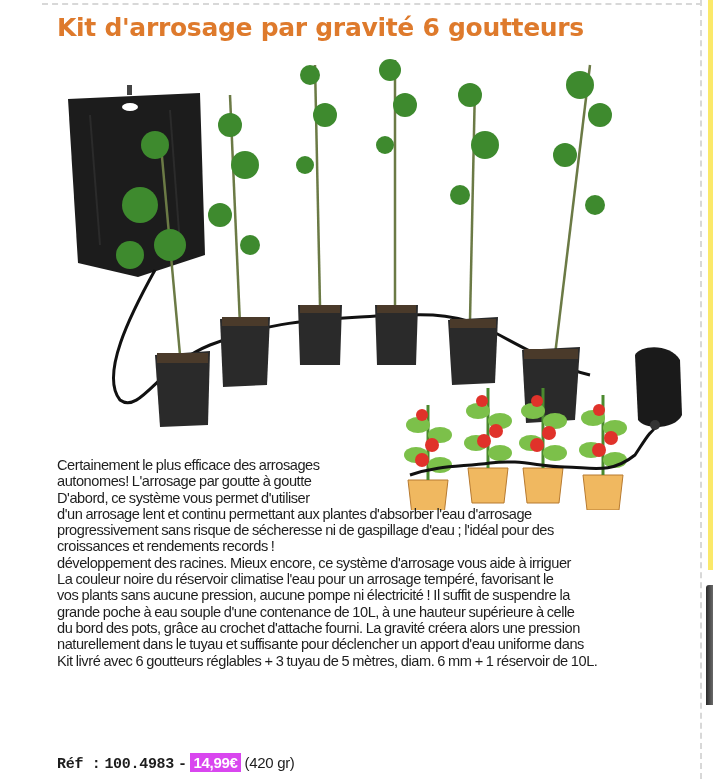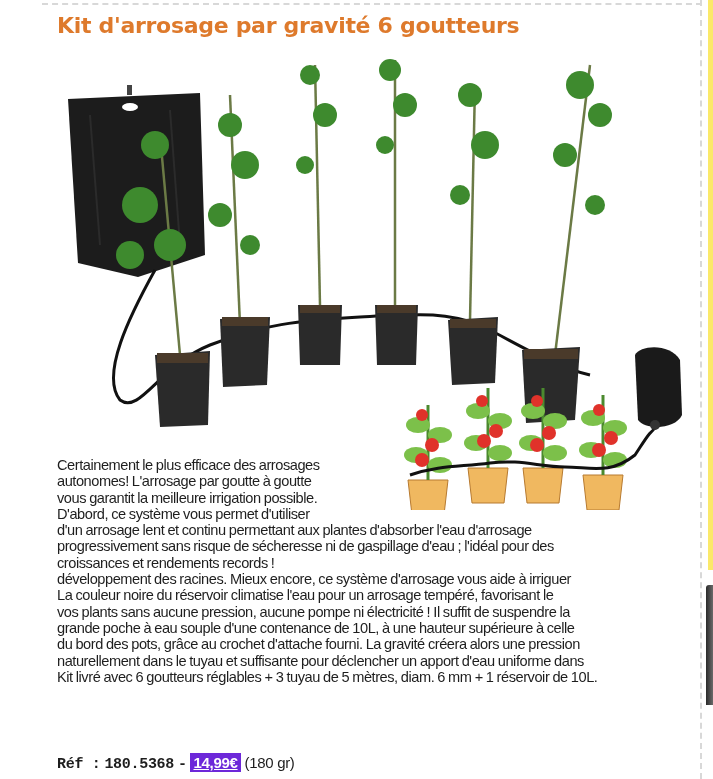--- a/index.html
+++ b/index.html
@@ -47,21 +47,21 @@
       background: linear-gradient(90deg, #2a2a2a, #6a6a6a);
       border-radius: 3px 0 0 0;
     }
     .title {
       position: absolute;
       left: 57px;
       top: 13px;
       margin: 0;
       font-family: "DejaVu Sans", sans-serif;
       font-weight: bold;
-      font-size: 22px;
+      font-size: 25px;
       letter-spacing: -0.3px;
       color: #de7a2c;
       white-space: nowrap;
       text-align: center;
     }
     .product-image {
       position: absolute;
       left: 60px;
       top: 55px;
       width: 630px;
@@ -93,26 +93,25 @@
       white-space: nowrap;
       letter-spacing: -0.3px;
     }
     .ref-line .ref-label,
     .ref-line .ref-code {
       font-weight: bold;
       font-family: Liberation Mono, monospace;
     }
     .price-badge {
       display: inline-block;
-      background: #6d28d9;
+      background: #d946ef;
       color: #ffffff;
       font-weight: bold;
       padding: 0 3px;
       line-height: 19px;
-      text-decoration: underline;
     }
   </style>
 </head>
 <body>
 
 <div class="top-dash"></div>
 <div class="right-dash"></div>
 <div class="yellow-strip"></div>
 <div class="dark-corner"></div>
 
@@ -227,33 +226,32 @@
     <path d="M350 420 C380 410, 400 412, 430 408 C460 404, 480 412, 505 412 C530 412, 550 420, 575 400 C585 385, 590 375, 600 370" stroke="#111" stroke-width="3" fill="none"></path>
   </g>
 
   <path d="M575 300 C580 290, 610 288, 620 305 L622 360 C615 375, 585 375, 578 365 Z" fill="#1a1a1a"></path>
   <circle cx="595" cy="370" r="5" fill="#333"></circle>
 </svg>
 
 <div class="description">
   <span class="line">Certainement le plus efficace des arrosages</span>
   <span class="line">autonomes! L'arrosage par goutte à goutte</span>
-  <span class="line">vous garantit la meilleure irrigation possible.</span>
   <span class="line">D'abord, ce système vous permet d'utiliser</span>
   <span class="line">d'un arrosage lent et continu permettant aux plantes d'absorber l'eau d'arrosage</span>
   <span class="line">progressivement sans risque de sécheresse ni de gaspillage d'eau ; l'idéal pour des</span>
   <span class="line">croissances et rendements records !</span>
   <span class="line">développement des racines. Mieux encore, ce système d'arrosage vous aide à irriguer</span>
   <span class="line">La couleur noire du réservoir climatise l'eau pour un arrosage tempéré, favorisant le</span>
   <span class="line">vos plants sans aucune pression, aucune pompe ni électricité ! Il suffit de suspendre la</span>
   <span class="line">grande poche à eau souple d'une contenance de 10L, à une hauteur supérieure à celle</span>
   <span class="line">du bord des pots, grâce au crochet d'attache fourni. La gravité créera alors une pression</span>
   <span class="line">naturellement dans le tuyau et suffisante pour déclencher un apport d'eau uniforme dans</span>
   <span class="line">Kit livré avec 6 goutteurs réglables + 3 tuyau de 5 mètres, diam. 6 mm + 1 réservoir de 10L.</span>
 </div>
 
 <div class="ref-line">
   <span class="ref-label">Réf :</span>
-  <span class="ref-code">180.5368</span>
+  <span class="ref-code">100.4983</span>
   <span class="ref-code">-</span>
   <span class="price-badge">14,99€</span>
-  <span>(180 gr)</span>
+  <span>(420 gr)</span>
 </div>
 
 </body></html>

